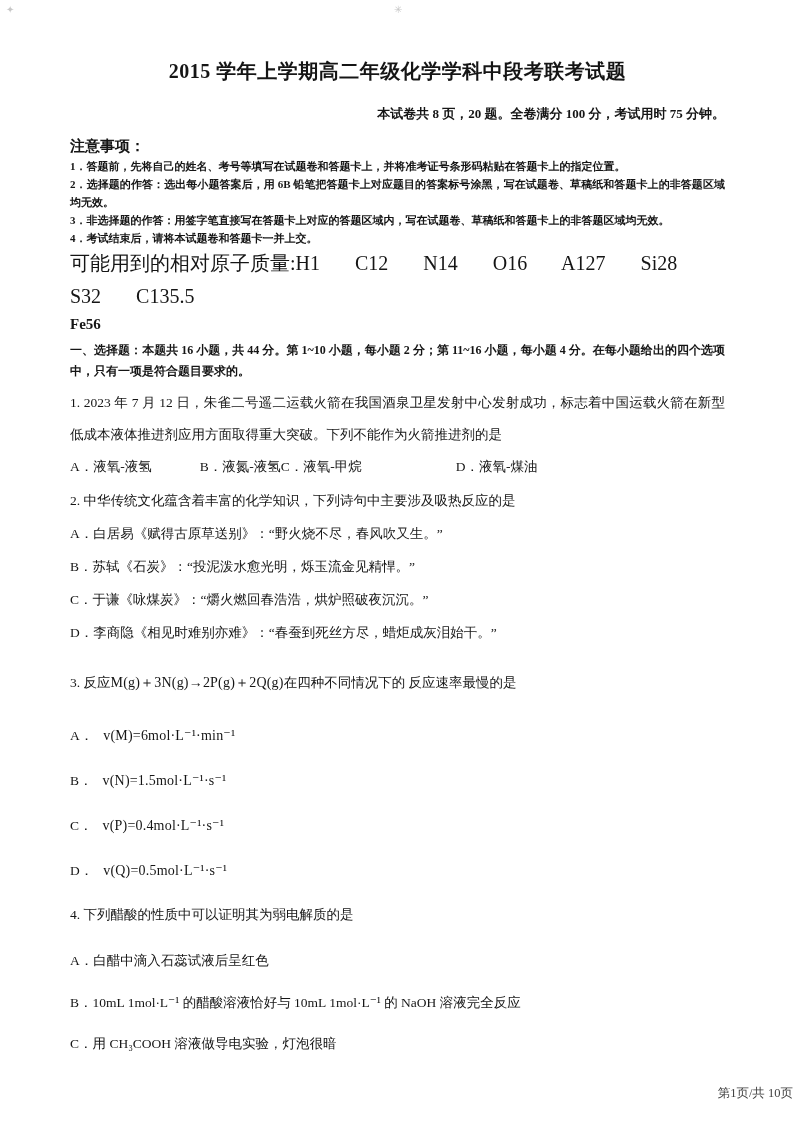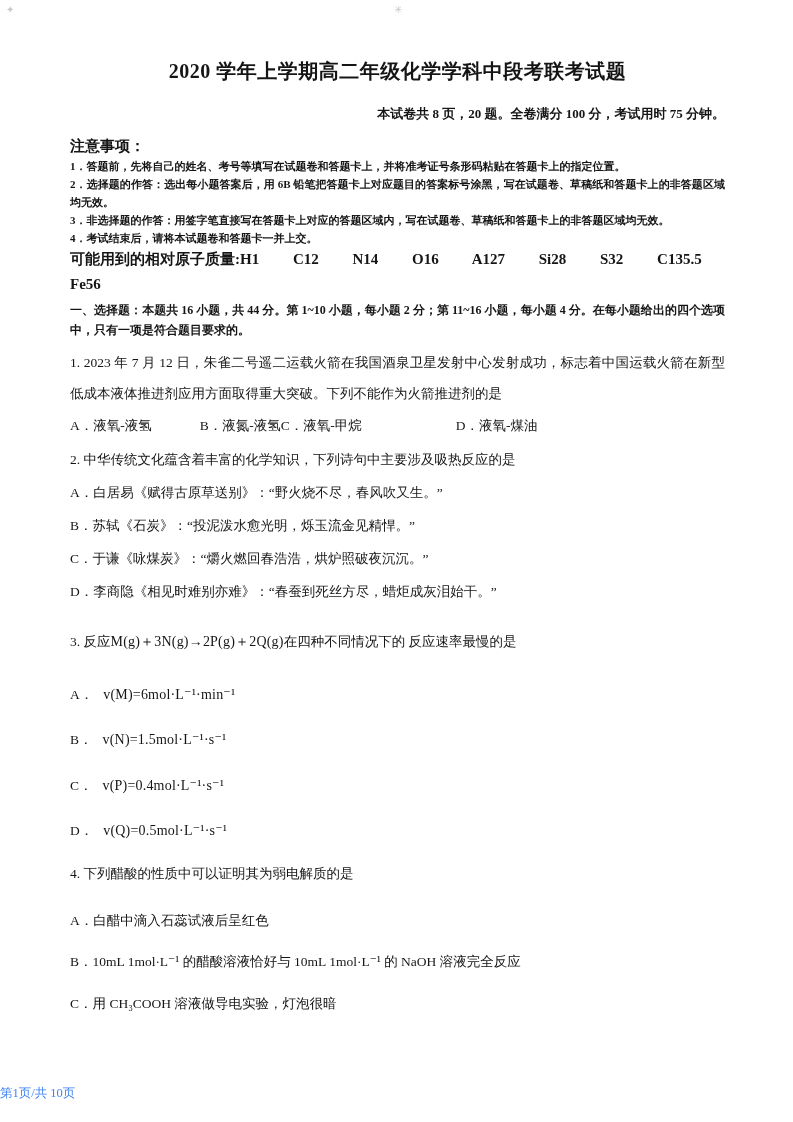--- a/index.html
+++ b/index.html
@@ -44,22 +44,22 @@
     font-size:15px;
     line-height:1.55;
   }
   .notice p {
     font-weight:bold;
     font-size:11px;
     line-height:1.62;
     text-align:justify;
   }
   .masses {
-    font-weight:bold;
-    font-size:15px;
+    font-weight:normal;
+    font-size:20px;
     line-height:1.62;
     word-spacing:30px;
     white-space:pre-wrap;
   }
   .masses-2 {
     font-weight:bold;
     font-size:15px;
     line-height:1.62;
   }
   .section-heading {
@@ -101,34 +101,34 @@
   .q4-opt {
     margin-top:20px;
     line-height:1.6;
   }
   .q3 .q-stem, .q4 .q-stem { margin-top:18px; }
 
   .footer {
     position:absolute;
     left:0; right:0;
     bottom:20px;
-    text-align:left;
+    text-align:right;
     font-size:12.5px;
-    color:#3b82f6;
+    color:#404040;
   }
 </style>
 </head>
 <body>
 
 <span class="artifact tl">✦</span>
 <span class="artifact tc">✳</span>
 
 <div class="page">
 
-  <h1 class="title">2020 学年上学期高二年级化学学科中段考联考试题</h1>
+  <h1 class="title">2015 学年上学期高二年级化学学科中段考联考试题</h1>
   <div class="subtitle">本试卷共 8 页，20 题。全卷满分 100 分，考试用时 75 分钟。</div>
 
   <div class="notice">
     <div class="notice-heading">注意事项：</div>
     <p>1．答题前，先将自己的姓名、考号等填写在试题卷和答题卡上，并将准考证号条形码粘贴在答题卡上的指定位置。</p>
     <p>2．选择题的作答：选出每小题答案后，用 6B 铅笔把答题卡上对应题目的答案标号涂黑，写在试题卷、草稿纸和答题卡上的非答题区域均无效。</p>
     <p>3．非选择题的作答：用签字笔直接写在答题卡上对应的答题区域内，写在试题卷、草稿纸和答题卡上的非答题区域均无效。</p>
     <p>4．考试结束后，请将本试题卷和答题卡一并上交。</p>
     <div class="masses">可能用到的相对原子质量:H1 C12 N14 O16 A127 Si28 S32 C135.5</div>
     <div class="masses-2">Fe56</div>

